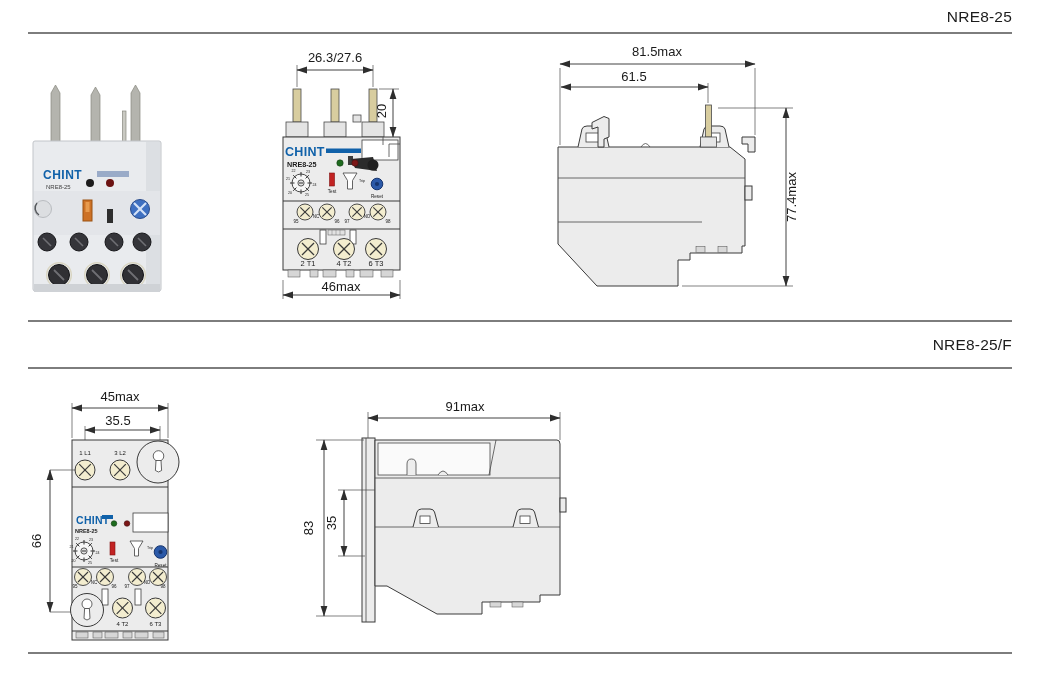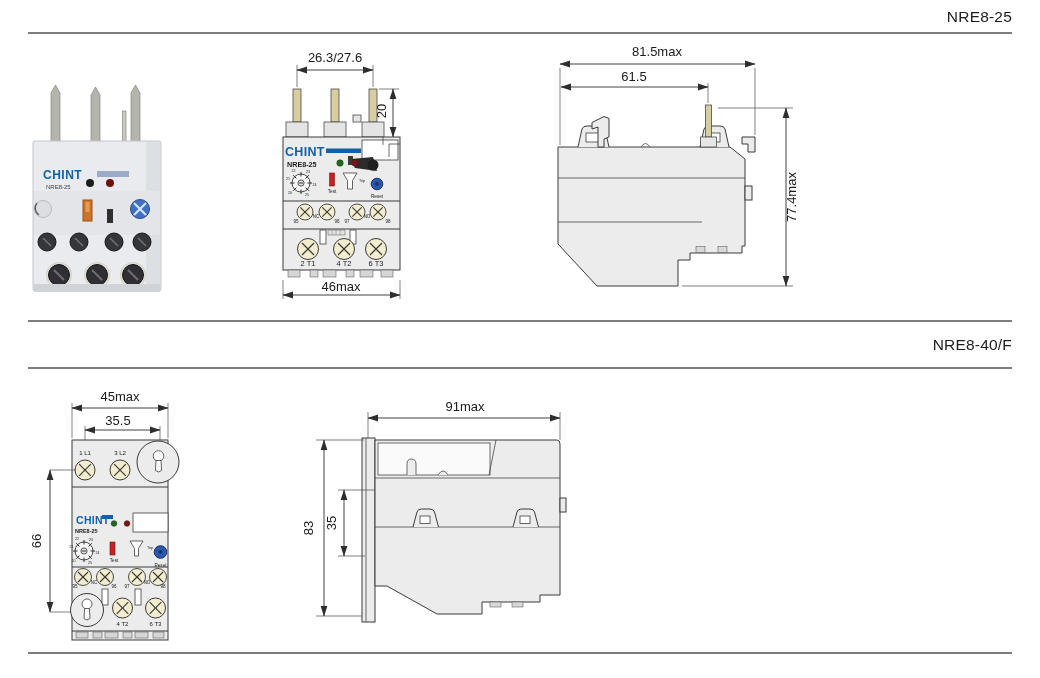--- a/index.html
+++ b/index.html
@@ -21,21 +21,21 @@
   .lbl6{font-size:6px}
   .auxl{font-size:4.5px}
   .brand{font-weight:bold;fill:#1061a9}
 </style>
 </head>
 <body>
 
 <div class="sec-title" style="top:8px">NRE8-25</div>
 <div class="rule" style="top:32px"></div>
 <div class="rule" style="top:320px"></div>
-<div class="sec-title" style="top:336px">NRE8-40/F</div>
+<div class="sec-title" style="top:336px">NRE8-25/F</div>
 <div class="rule" style="top:367px"></div>
 <div class="rule" style="top:652px"></div>
 
 <svg style="left:33px;top:85px" width="130" height="212" viewBox="0 0 130 212">
   <g stroke="#86867e" stroke-width="0.7">
     <polygon points="18,8 22.5,0 27,8 27,58 18,58" fill="#b4b4ae"></polygon>
     <polygon points="58,10 62.5,2 67,10 67,58 58,58" fill="#b4b4ae"></polygon>
     <polygon points="98,8 102.5,0 107,8 107,58 98,58" fill="#b4b4ae"></polygon>
     <rect x="89.5" y="26" width="3.5" height="32" fill="#c9c9c2"></rect>
   </g>

